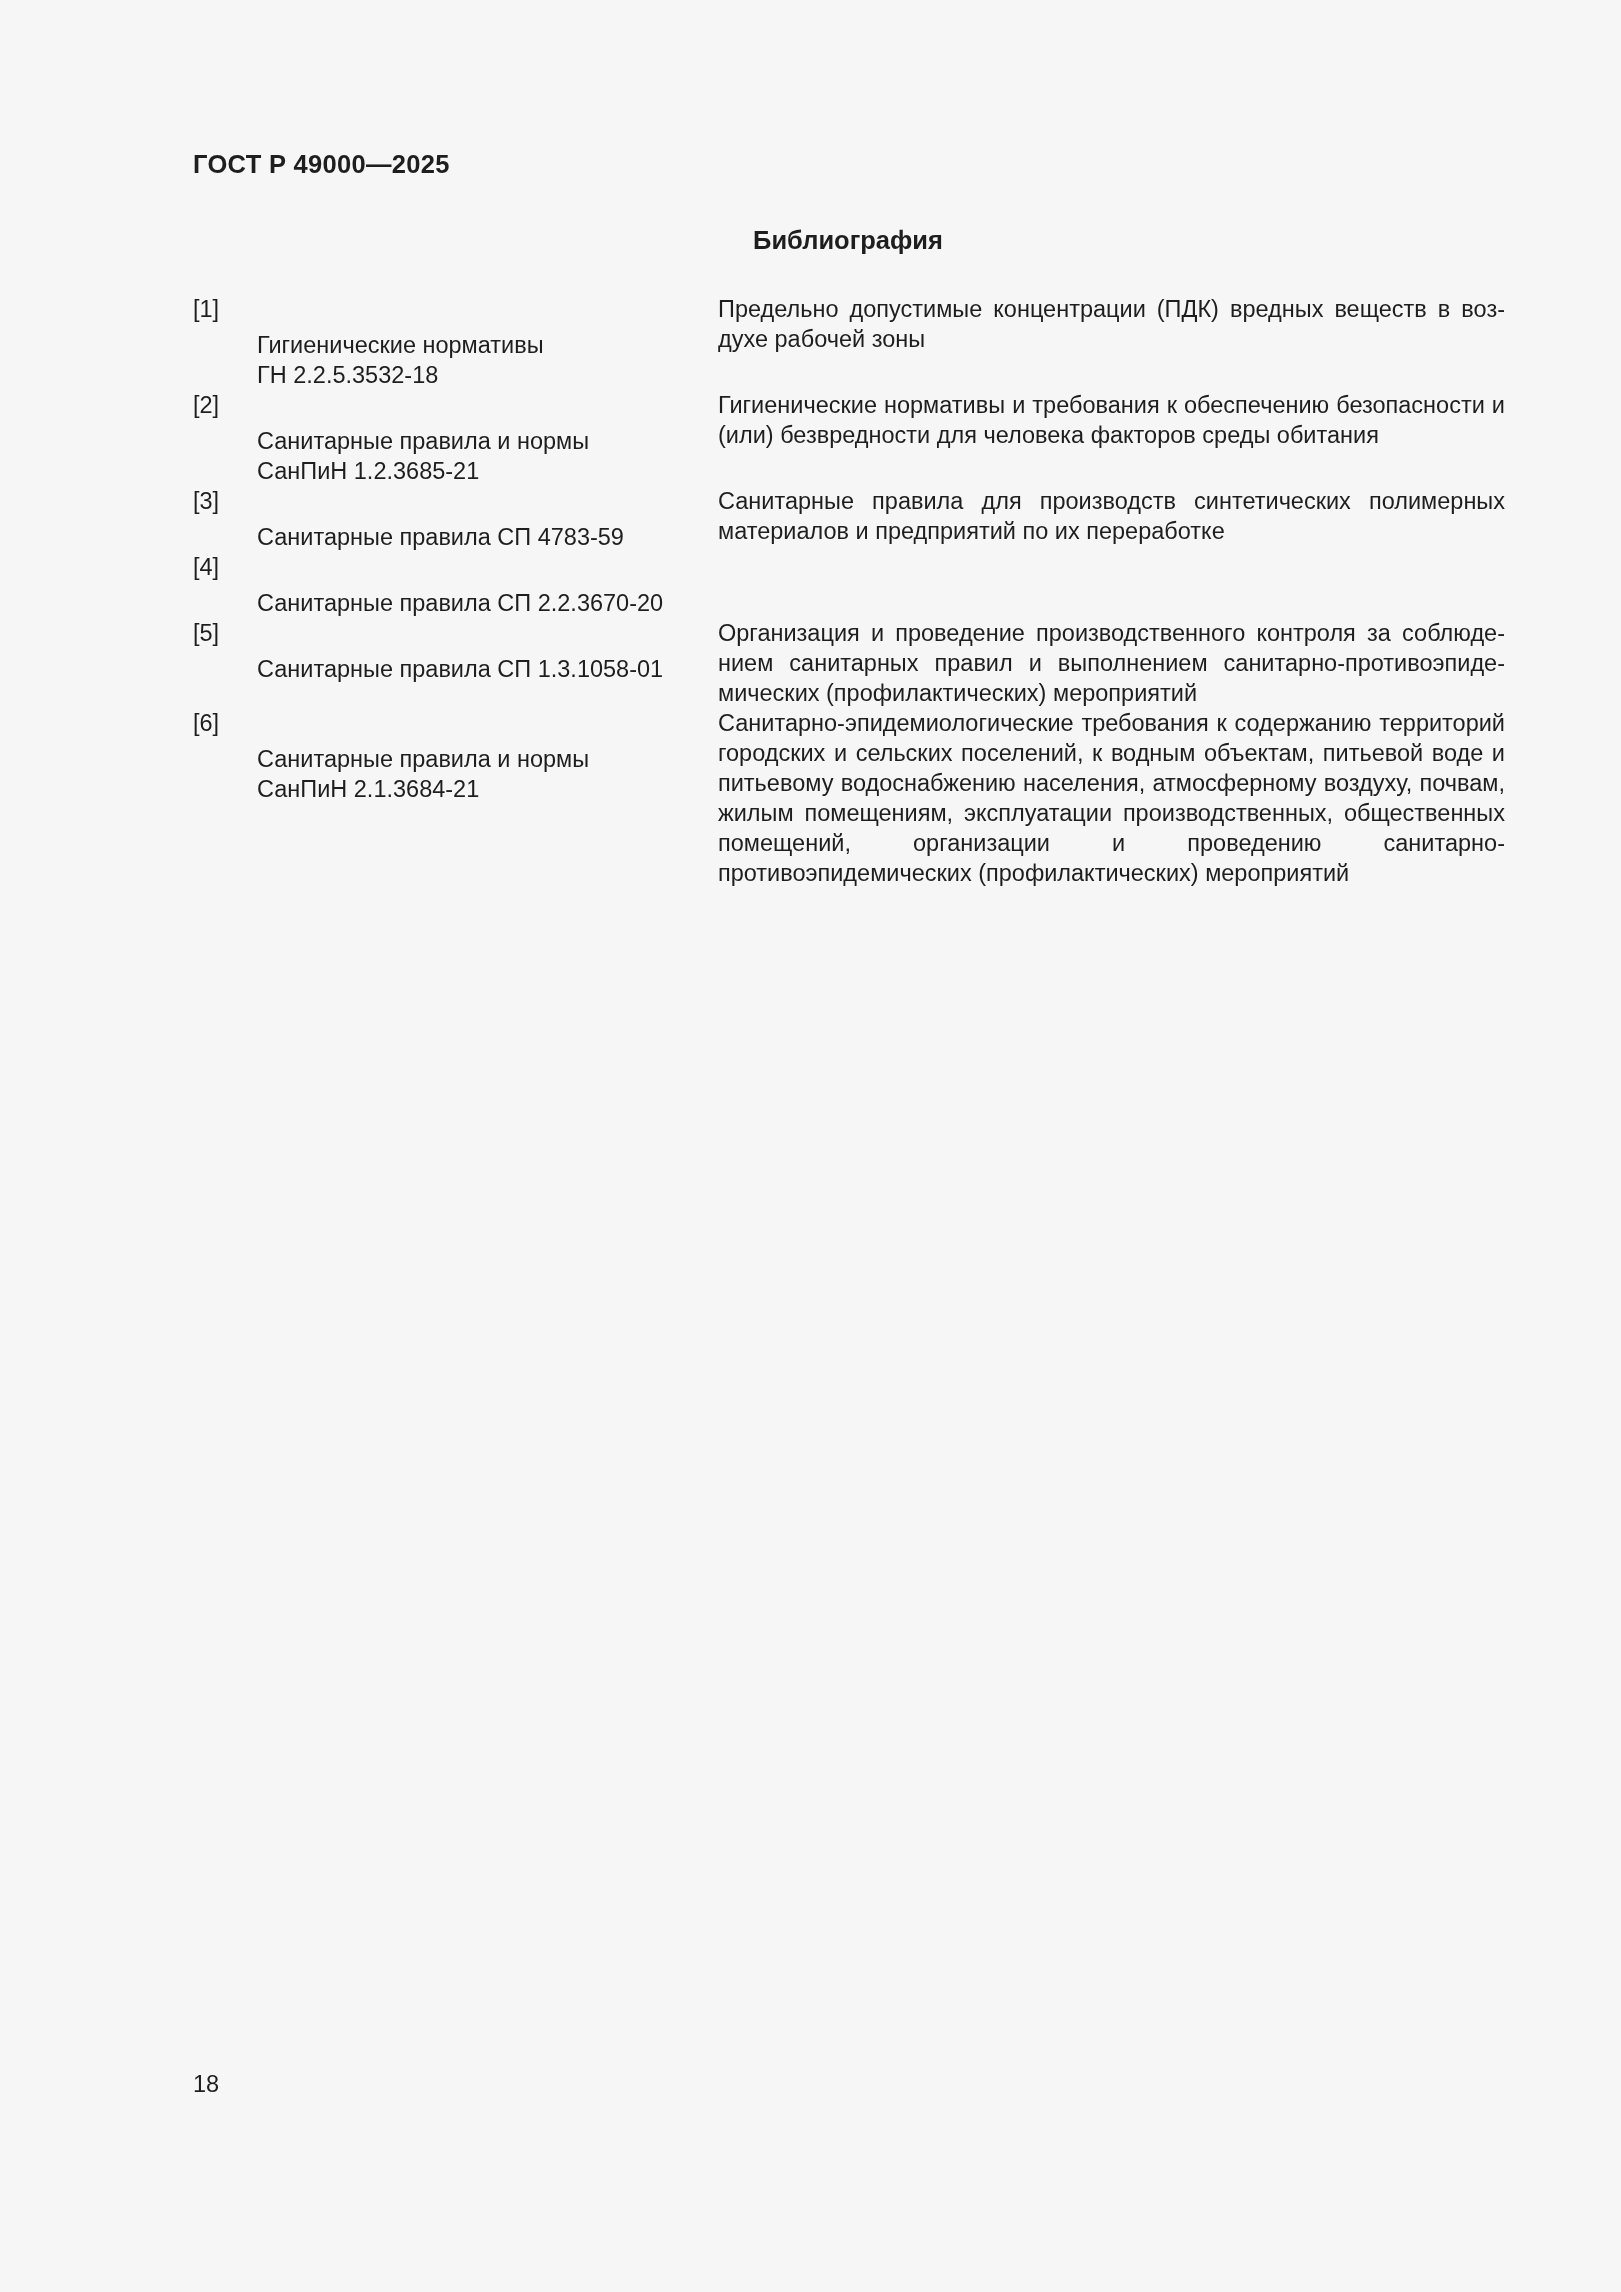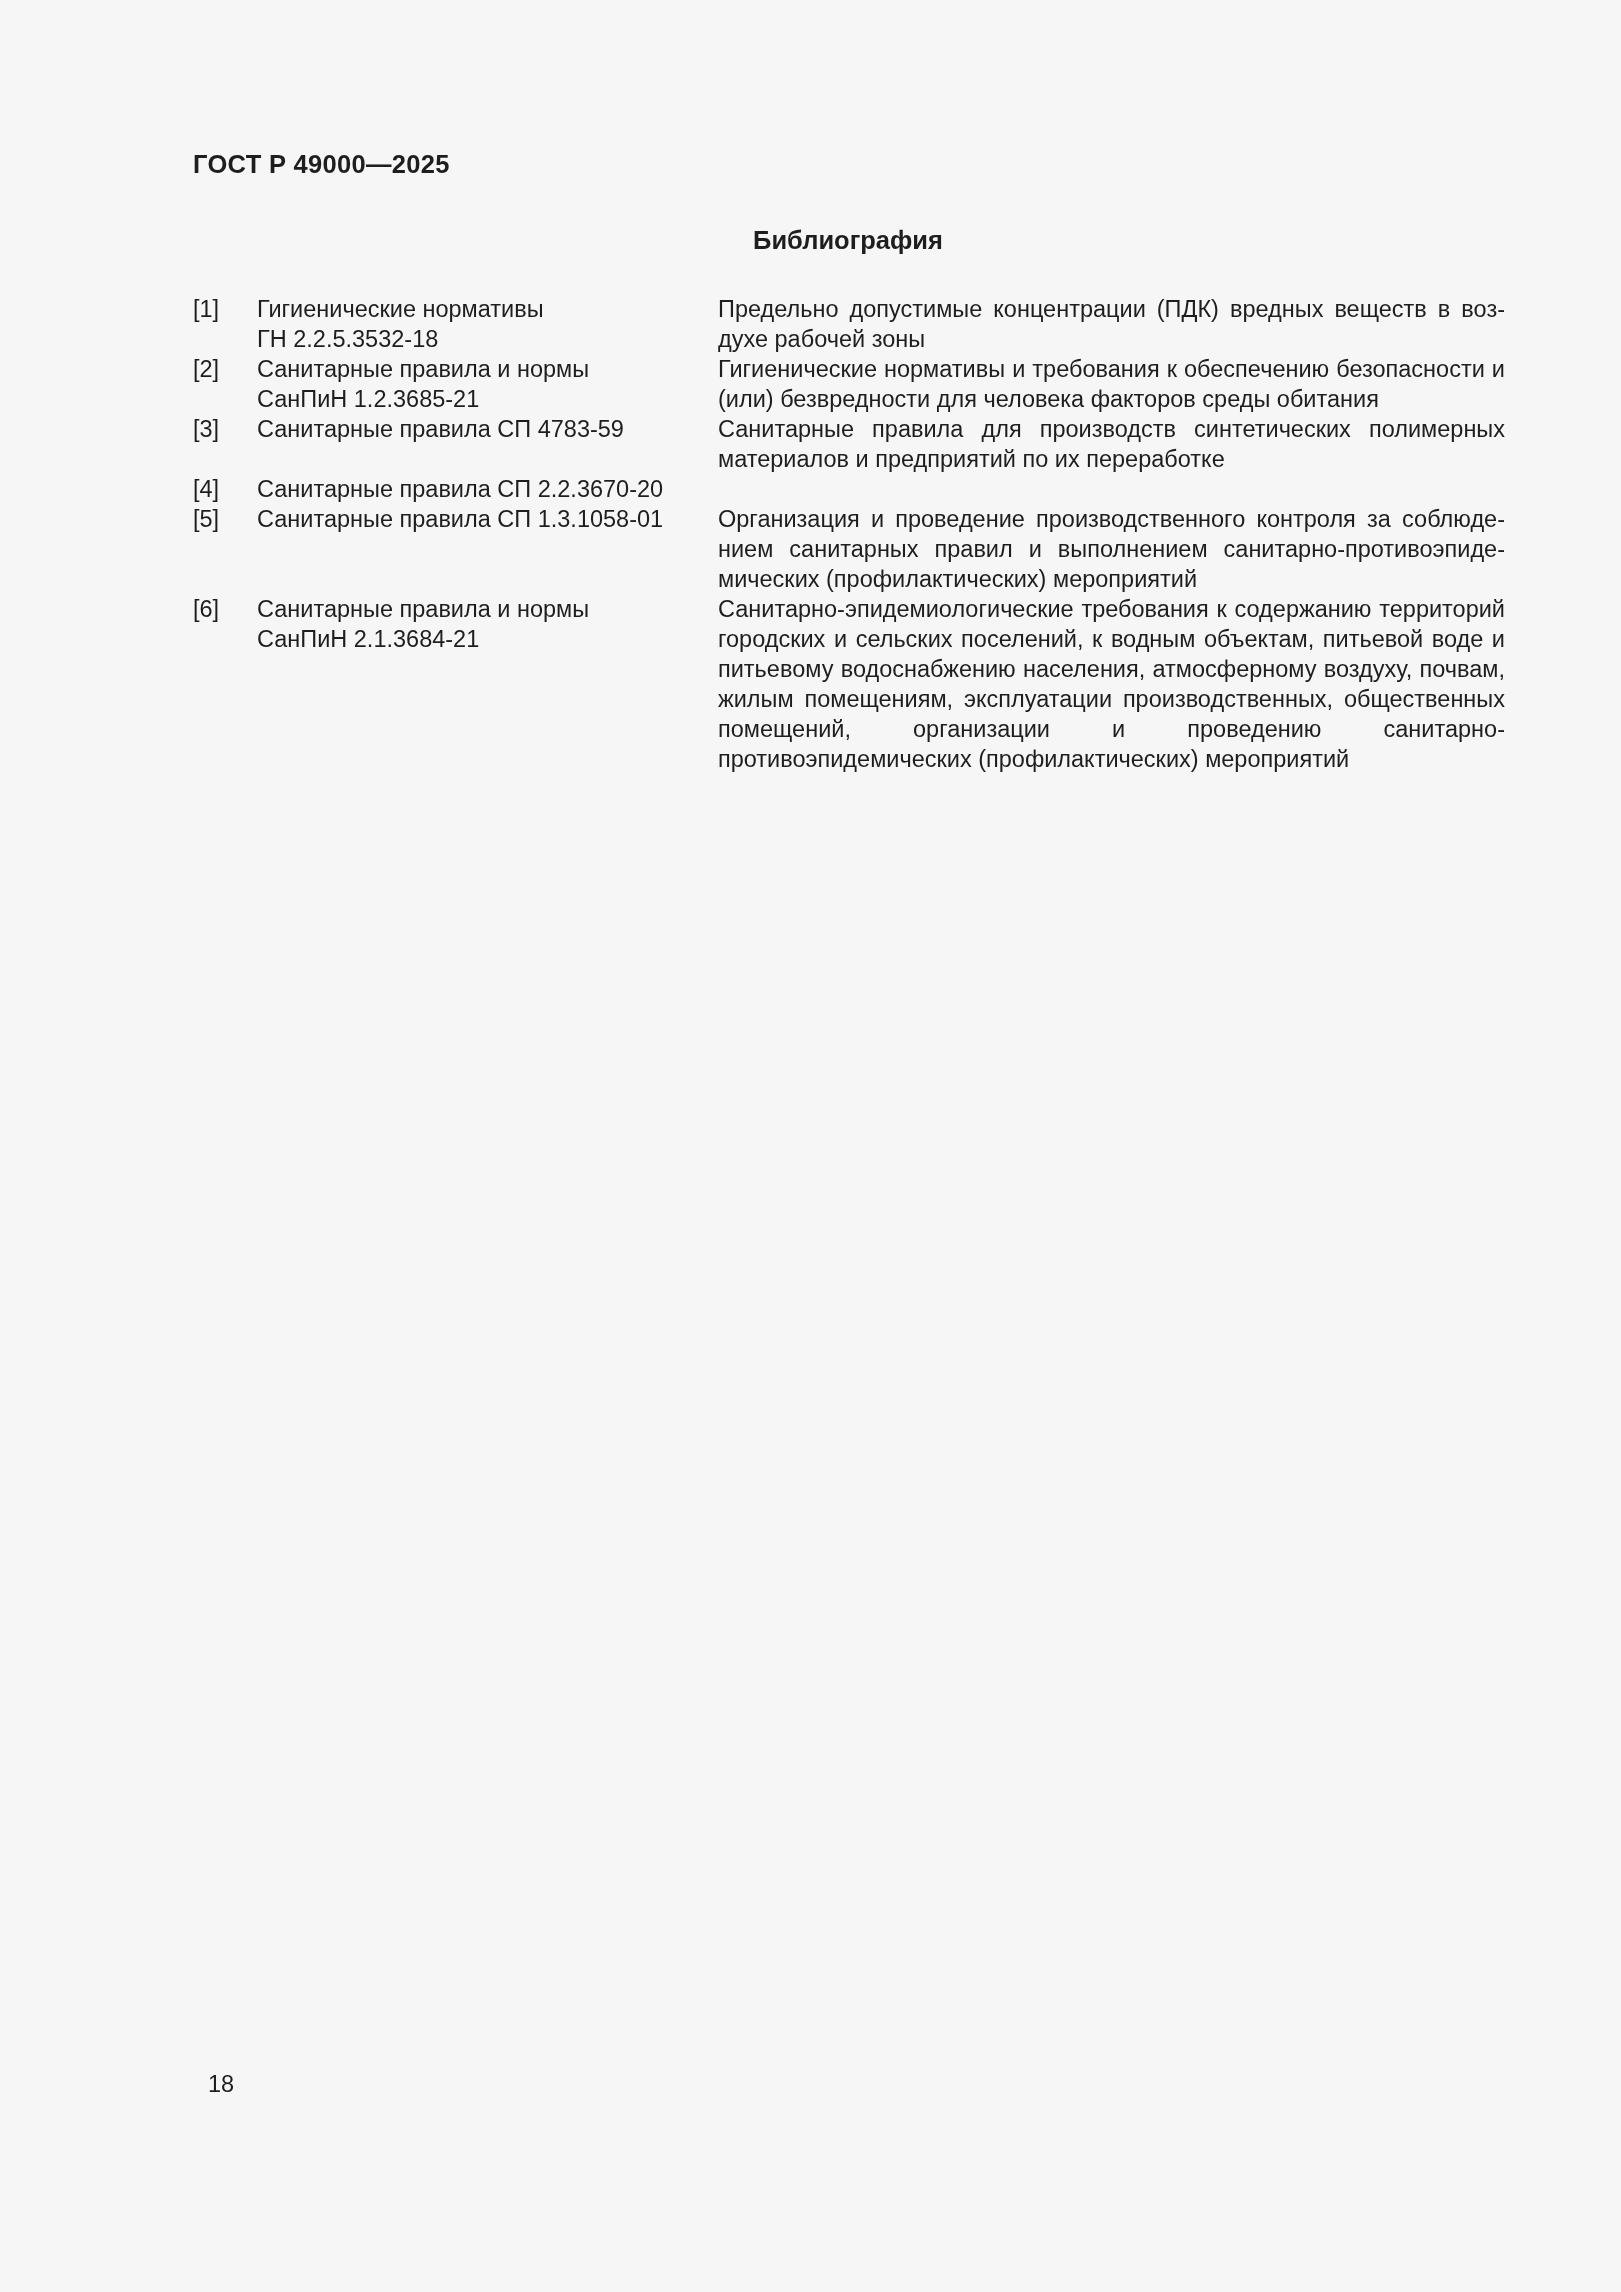--- a/index.html
+++ b/index.html
@@ -46,29 +46,30 @@
       line-height: 30px;
     }
     .num {
       width: 64px;
       flex: none;
     }
     .ref {
       width: 461px;
       flex: none;
       white-space: pre-line;
+      margin-top: 36px;
     }
     .desc {
       flex: 1;
       text-align: justify;
       hyphens: manual;
     }
     .page-number {
       position: absolute;
-      left: 208px;
+      left: 193px;
       top: 2069px;
       font-size: 23.5px;
       line-height: 30px;
     }
   </style>
 </head>
 <body>
 
 <div class="page-header">ГОСТ Р 49000—2025</div>
 

